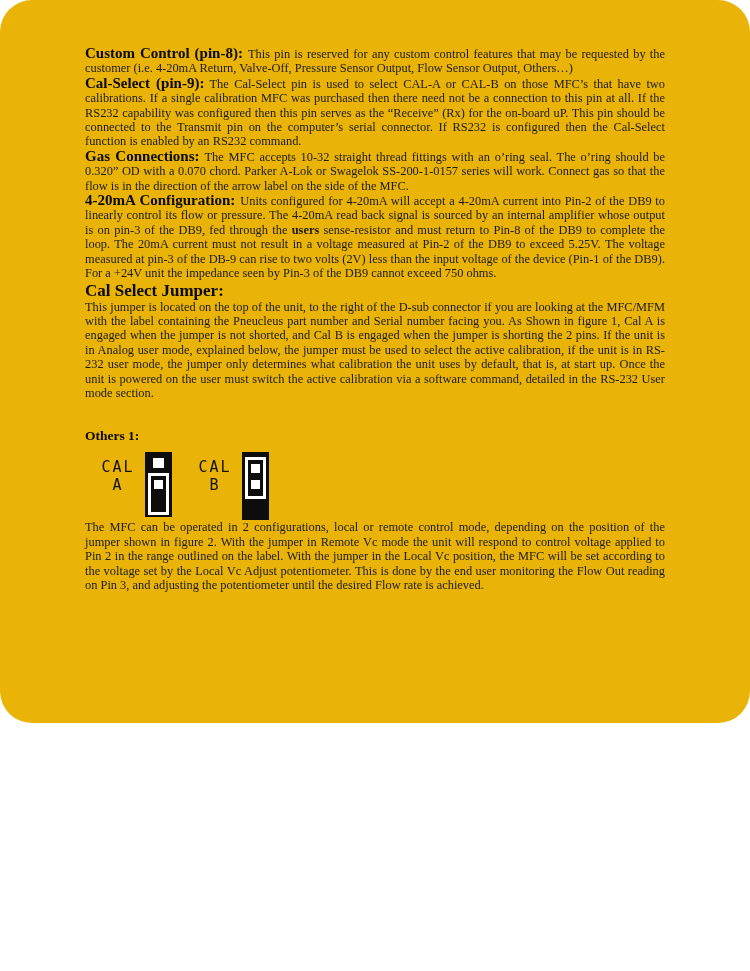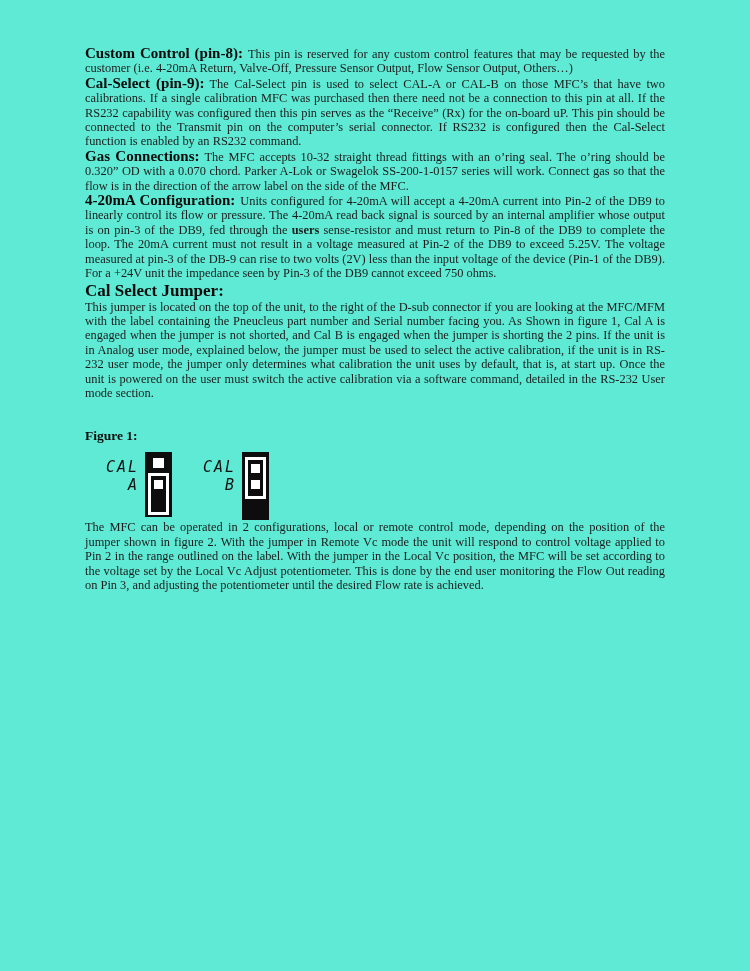--- a/index.html
+++ b/index.html
@@ -7,22 +7,23 @@
     width: 750px;
     height: 971px;
     background: #ffffff;
     font-family: "Liberation Serif", serif;
     color: #1c1c1c;
     overflow: hidden;
   }
   .page {
     position: relative;
     width: 750px;
-    height: 971px;
-    background: #5eead4;
+    height: 723px;
+    background: #eab308;
+    border-radius: 32px;
   }
   .content {
     position: absolute;
     left: 85px;
     top: 46px;
     width: 580px;
   }
   p.body-para {
     margin: 0;
     font-size: 12.4px;
@@ -75,30 +76,29 @@
   .figure-row {
     display: flex;
     align-items: flex-start;
     margin: 8px 0 0 10px;
   }
   .jumper-group { display: flex; align-items: flex-start; }
   .jumper-group.group-b { margin-left: 20px; }
   .jumper-label {
     display: flex;
     flex-direction: column;
-    align-items: flex-end;
+    align-items: center;
     margin-top: 6px;
     margin-right: 6px;
     width: 44px;
     font-family: "DejaVu Sans Mono", monospace;
     font-size: 15px;
     line-height: 18px;
     letter-spacing: 2px;
     color: #111;
-    font-style: italic;
   }
   .jumper-label span { display: block; text-indent: 2px; }
   .jumper-block {
     position: relative;
     width: 27px;
     background: #0d0d0d;
   }
   .block-a { height: 65px; }
   .block-b { height: 68px; }
   .pin {
@@ -143,21 +143,21 @@
 
     <p class="body-para mt-p3"><span class="inline-head">Gas Connections:</span><span>The MFC accepts 10-32 straight thread fittings with an o’ring seal. The o’ring should be 0.320” OD with a 0.070 chord.  Parker A-Lok or Swagelok SS-200-1-0157 series will work. Connect gas so that the flow is in the direction of the arrow label on the side of the MFC.</span></p>
 
 
     <p class="body-para mt-p5"><span class="inline-head">4-20mA Configuration:</span><span>Units configured for 4-20mA will accept a 4-20mA current into Pin-2 of the DB9 to linearly control its flow or pressure. The 4-20mA read back signal is sourced by an internal amplifier whose output is on pin-3 of the DB9, fed through the </span><span class="emph">users</span><span> sense-resistor and must return to Pin-8 of the DB9 to complete the loop. The 20mA current must not result in a voltage measured at Pin-2 of the DB9 to exceed 5.25V.  The voltage measured at pin-3 of the DB-9 can rise to two volts (2V) less than the input voltage of the device (Pin-1 of the DB9). For a +24V unit the impedance seen by Pin-3 of the DB9 cannot exceed 750 ohms.</span></p>
 
     <h2 class="block-head mt-h-jumper">Cal Select Jumper:</h2>
 
     <p class="body-para mt-p6">This jumper is located on the top of the unit, to the right of the D-sub connector if you are looking at the MFC/MFM with the label containing the Pneucleus part number and Serial number facing you. As Shown in figure 1, Cal A is engaged when the jumper is not shorted, and Cal B is engaged when the jumper is shorting the 2 pins. If the unit is in Analog user mode, explained below, the jumper must be used to select the active calibration, if the unit is in RS-232 user mode, the jumper only determines what calibration the unit uses by default, that is, at start up. Once the unit is powered on the user must switch the active calibration via a software command, detailed in the RS-232 User mode section.</p>
 
-    <h3 class="figure-head">Figure 1:</h3>
+    <h3 class="figure-head">Others 1:</h3>
 
     <div class="figure-row">
       <div class="jumper-group group-a">
         <div class="jumper-label">
           <span>CAL</span>
           <span>A</span>
         </div>
         <div class="jumper-block block-a">
           <div class="pin pin-top"></div>
           <div class="jumper-cap cap-a">

